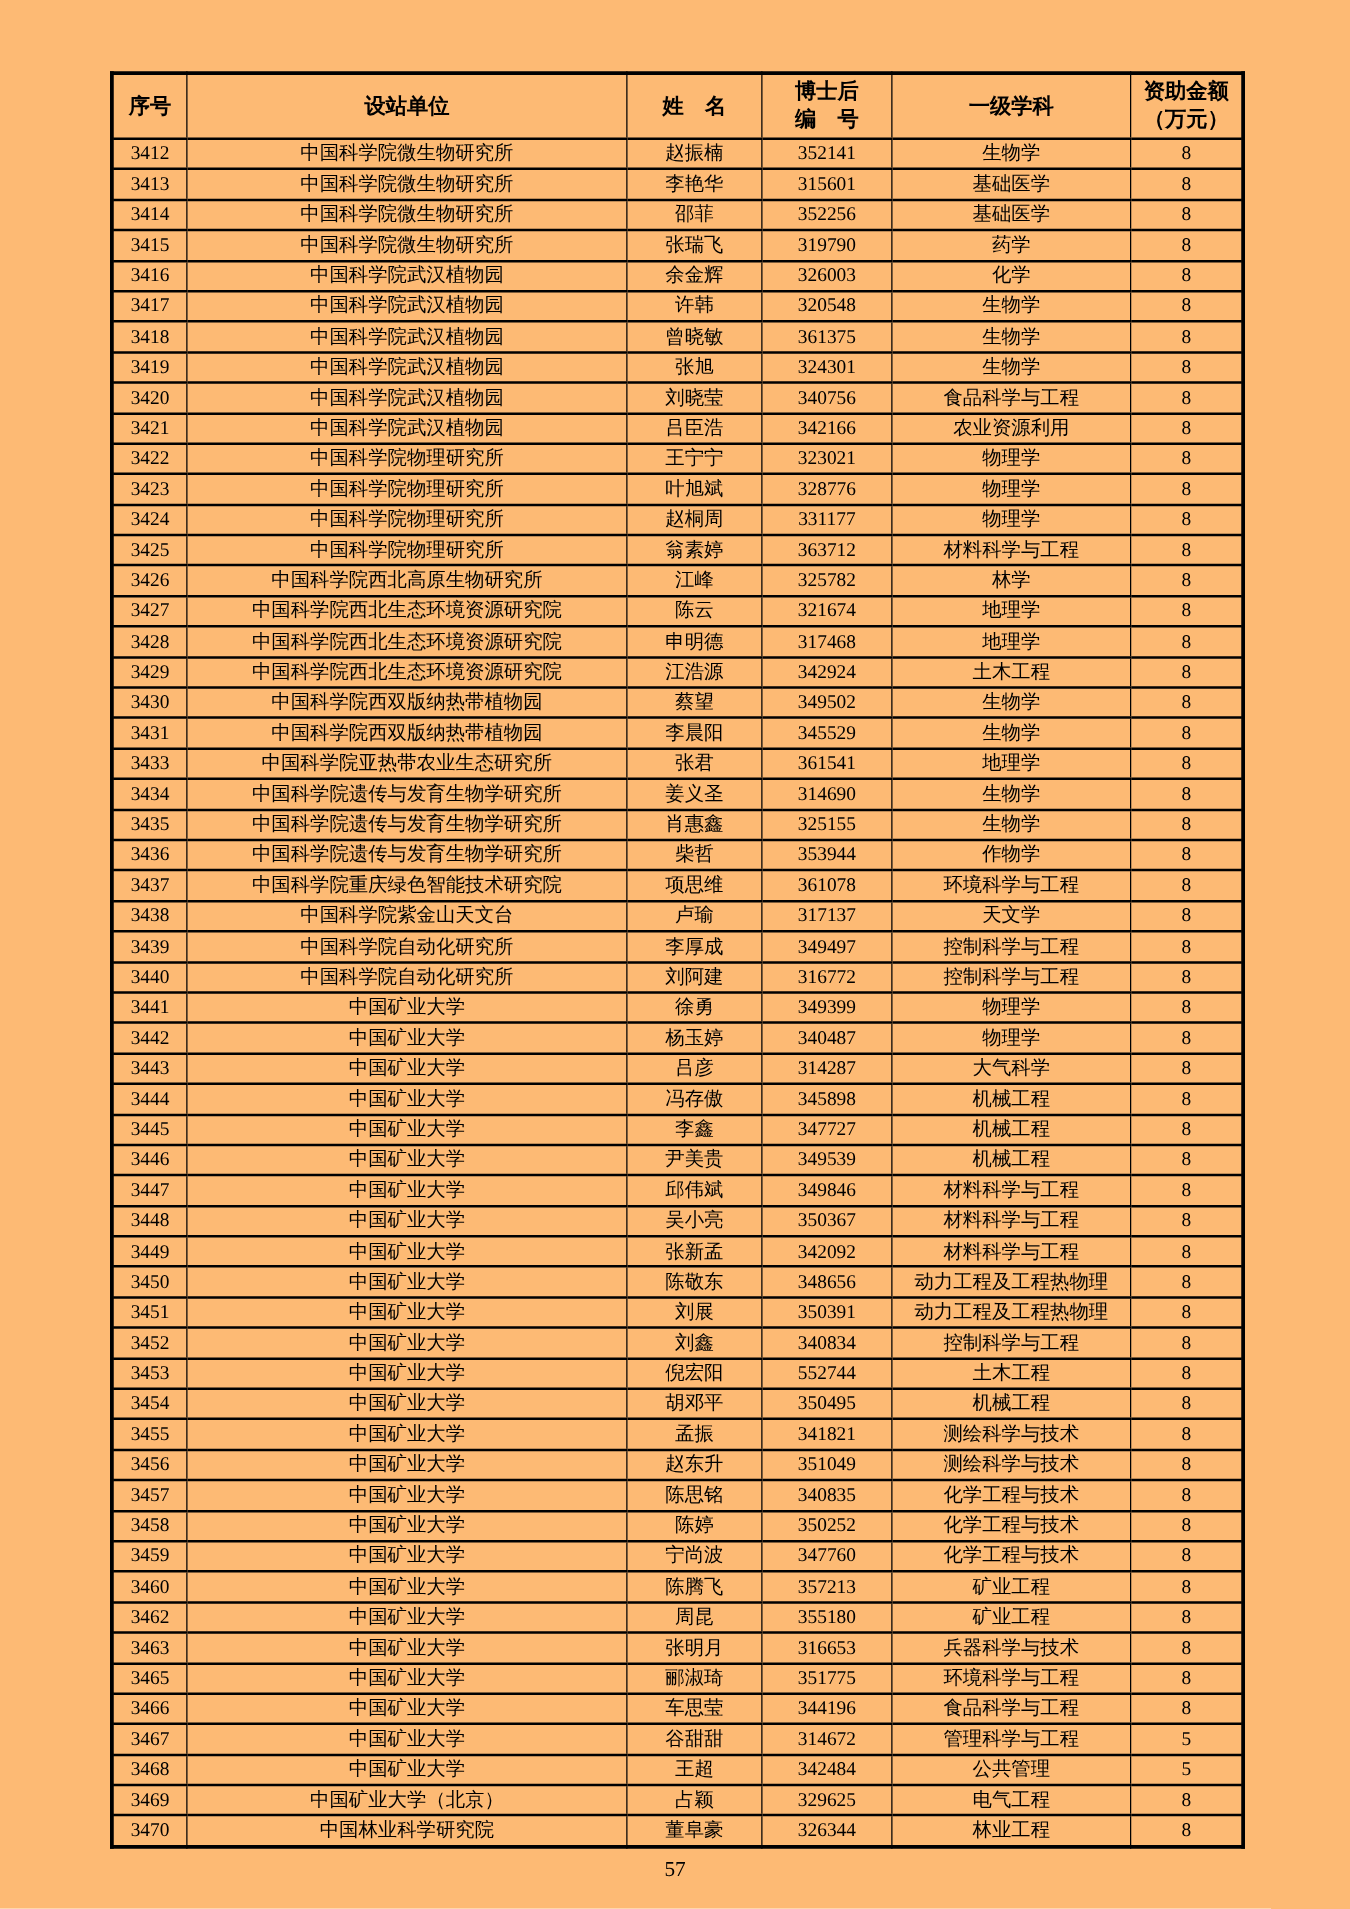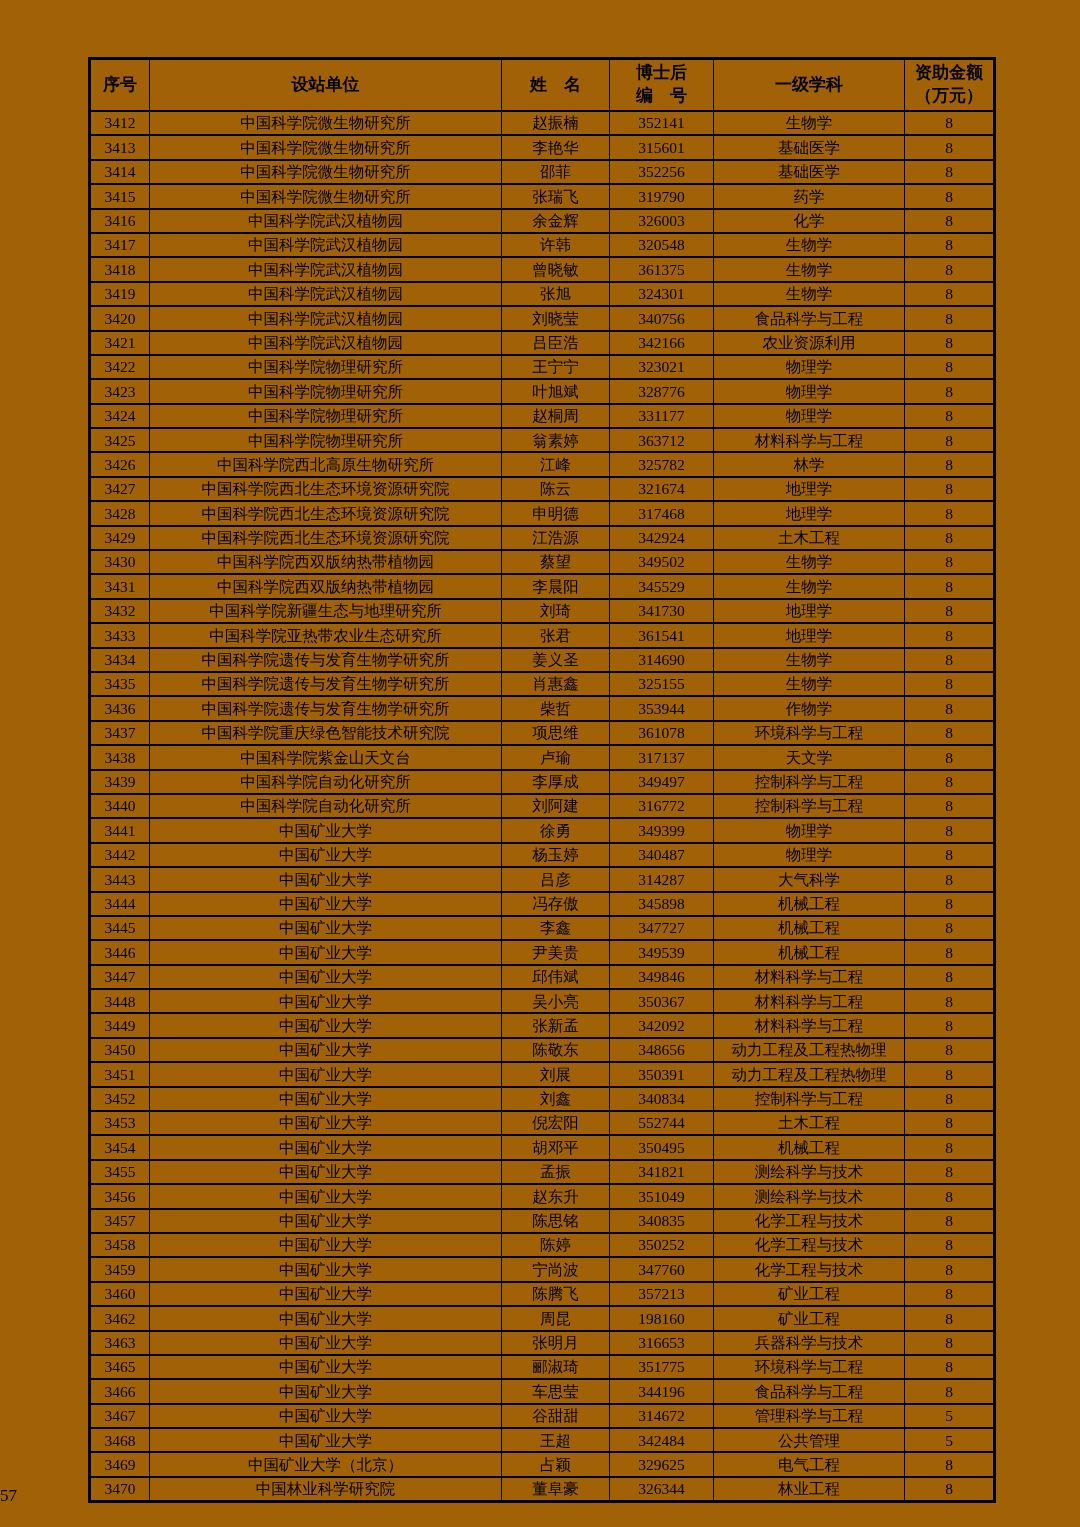--- a/index.html
+++ b/index.html
@@ -4,21 +4,21 @@
 <style>
   html, body {
     margin: 0;
     padding: 0;
     background: #ffffff;
   }
   .page {
     position: relative;
     width: 1080px;
     height: 1527px;
-    background: #a16207;
+    background: #fdba74;
     font-family: "Liberation Serif", "DejaVu Serif", serif;
     color: #000000;
   }
   table.funding {
     position: absolute;
     left: 88px;
     top: 57px;
     width: 905px;
     border-collapse: collapse;
     table-layout: fixed;
@@ -51,21 +51,21 @@
   .col-unit  { width: 352px; }
   .col-name  { width: 108px; }
   .col-id    { width: 104px; }
   .col-disc  { width: 191px; }
   .col-amt   { width: 90px; }
   .page-footer {
     position: absolute;
     left: 0;
     top: 1486px;
     width: 1080px;
-    text-align: left;
+    text-align: center;
     font-size: 17px;
     color: #000;
   }
 </style>
 </head>
 <body>
 
 <div class="page">
 
   <table class="funding">
@@ -256,28 +256,20 @@
         </tr>
         <tr>
           <td>3431</td>
           <td>中国科学院西双版纳热带植物园</td>
           <td>李晨阳</td>
           <td>345529</td>
           <td>生物学</td>
           <td>8</td>
         </tr>
         <tr>
-          <td>3432</td>
-          <td>中国科学院新疆生态与地理研究所</td>
-          <td>刘琦</td>
-          <td>341730</td>
-          <td>地理学</td>
-          <td>8</td>
-        </tr>
-        <tr>
           <td>3433</td>
           <td>中国科学院亚热带农业生态研究所</td>
           <td>张君</td>
           <td>361541</td>
           <td>地理学</td>
           <td>8</td>
         </tr>
         <tr>
           <td>3434</td>
           <td>中国科学院遗传与发育生物学研究所</td>
@@ -491,21 +483,21 @@
           <td>中国矿业大学</td>
           <td>陈腾飞</td>
           <td>357213</td>
           <td>矿业工程</td>
           <td>8</td>
         </tr>
         <tr>
           <td>3462</td>
           <td>中国矿业大学</td>
           <td>周昆</td>
-          <td>198160</td>
+          <td>355180</td>
           <td>矿业工程</td>
           <td>8</td>
         </tr>
         <tr>
           <td>3463</td>
           <td>中国矿业大学</td>
           <td>张明月</td>
           <td>316653</td>
           <td>兵器科学与技术</td>
           <td>8</td>

